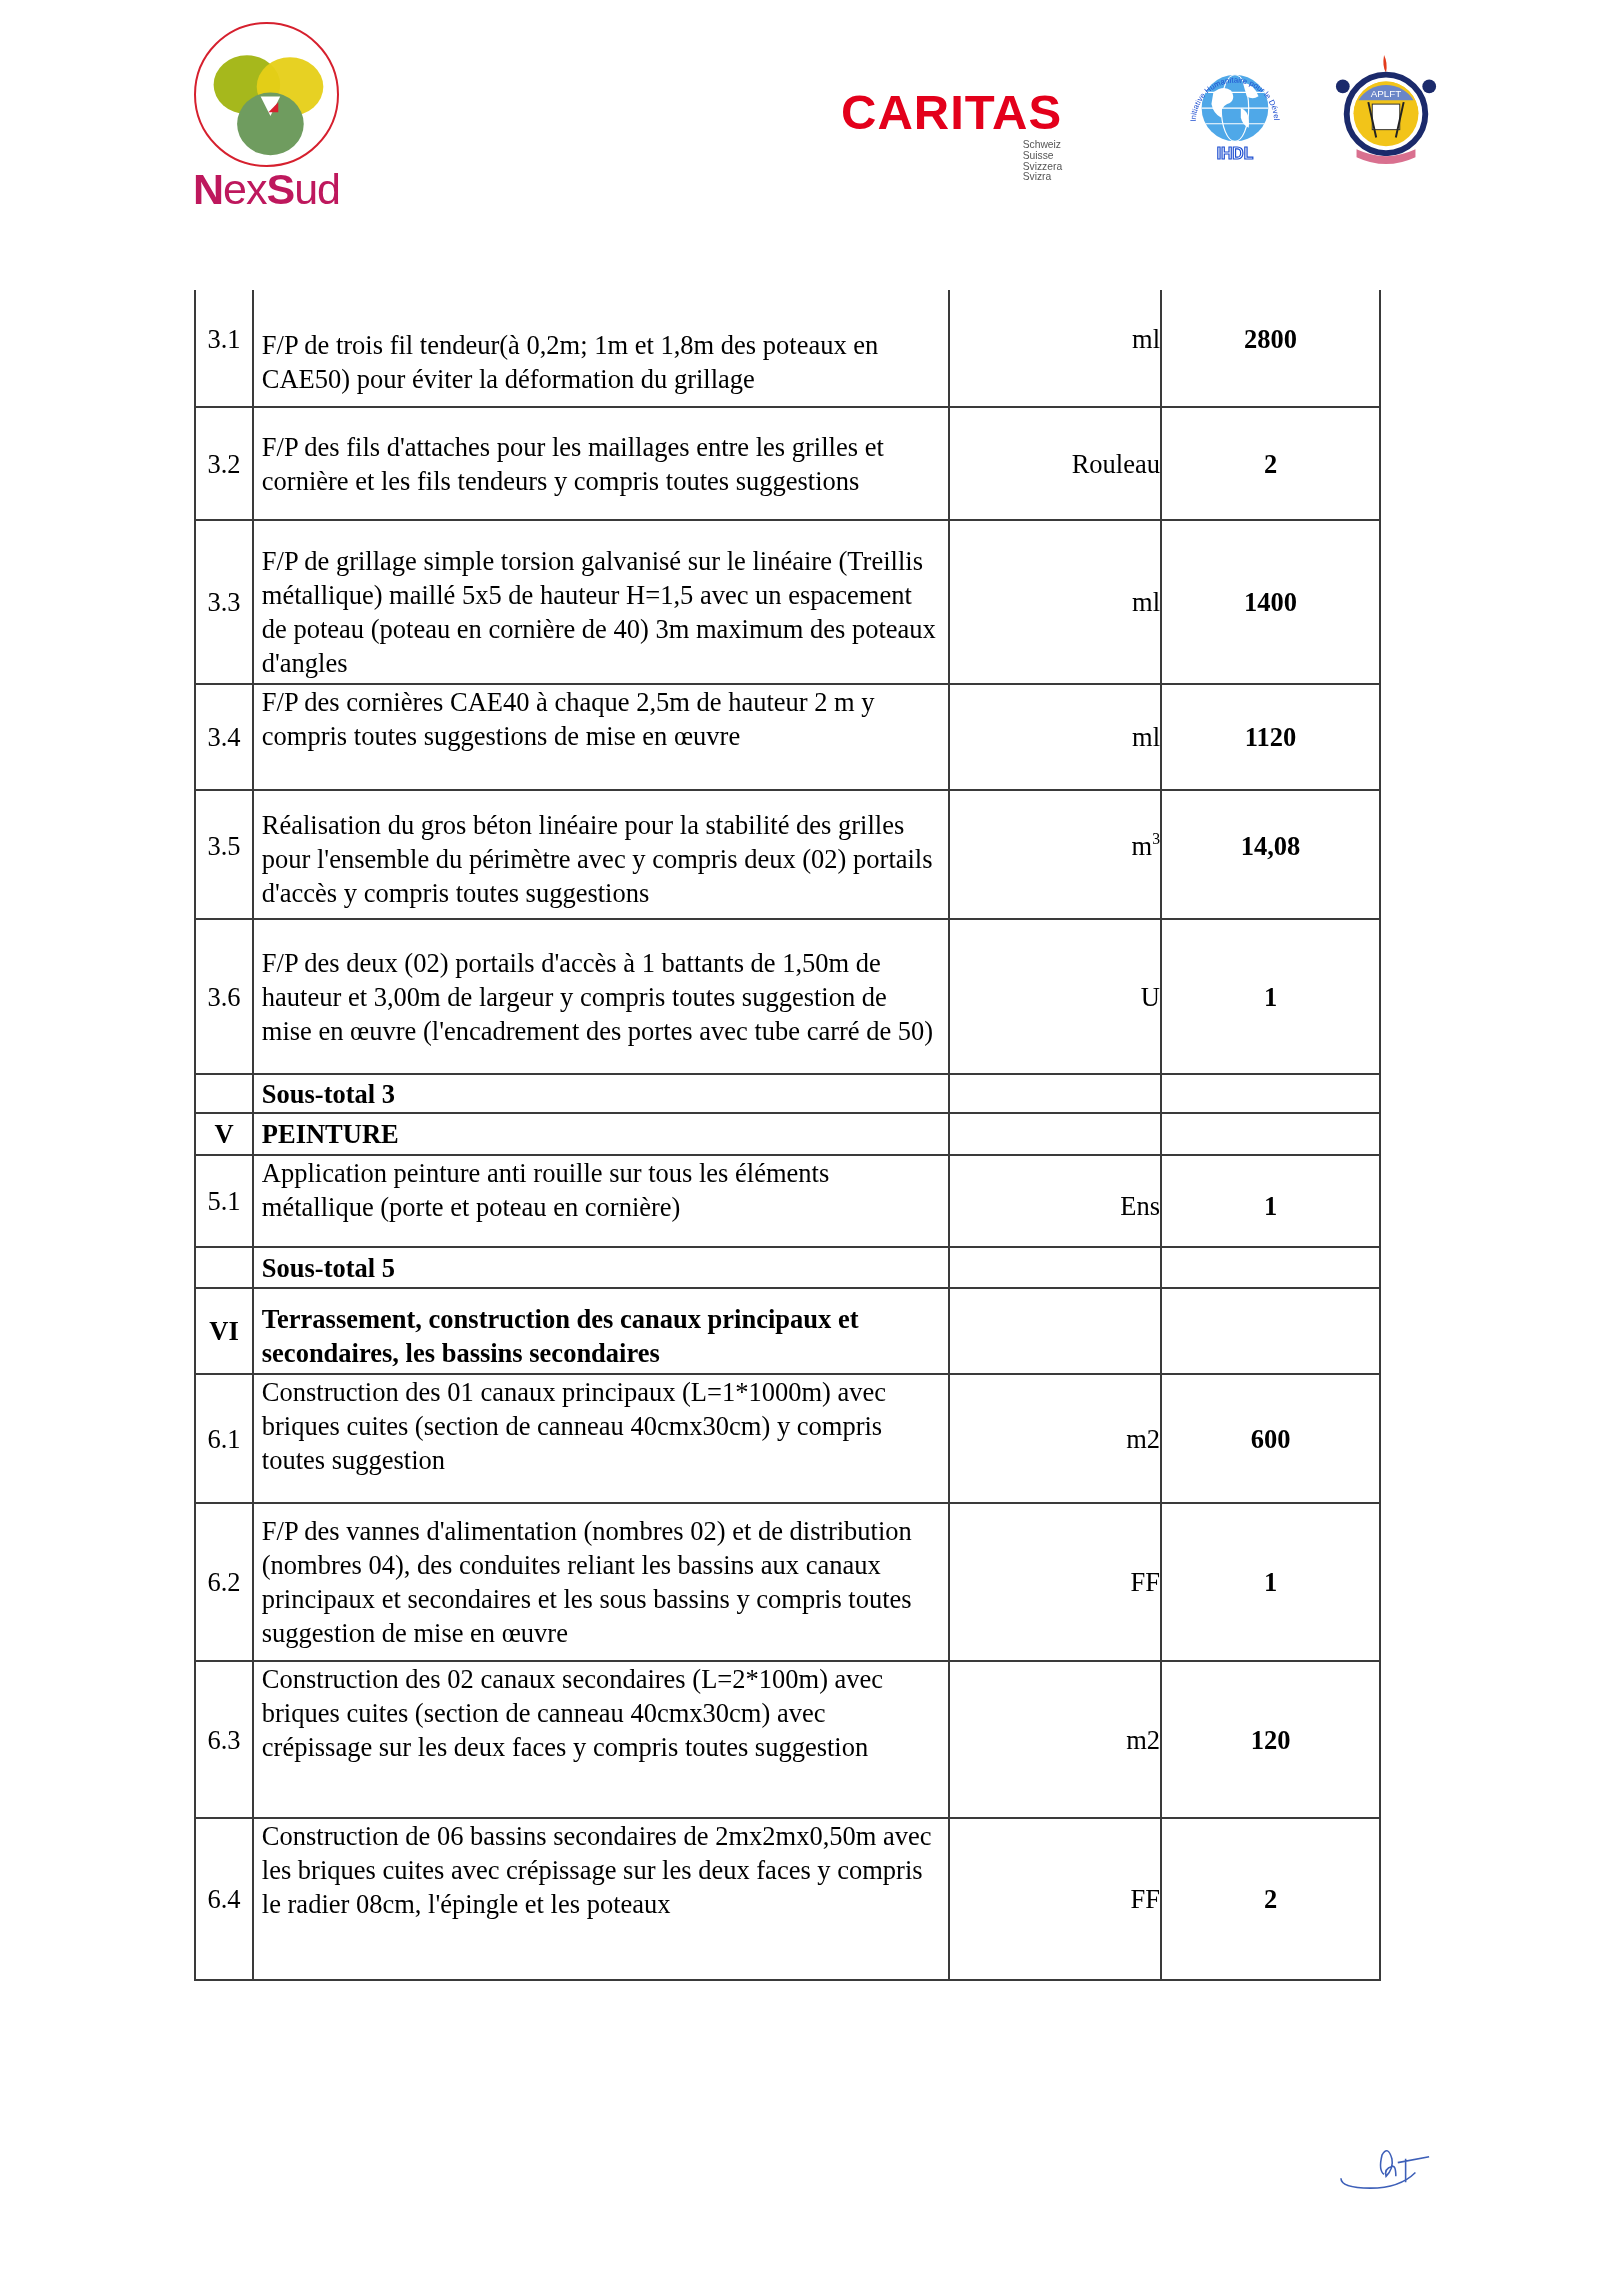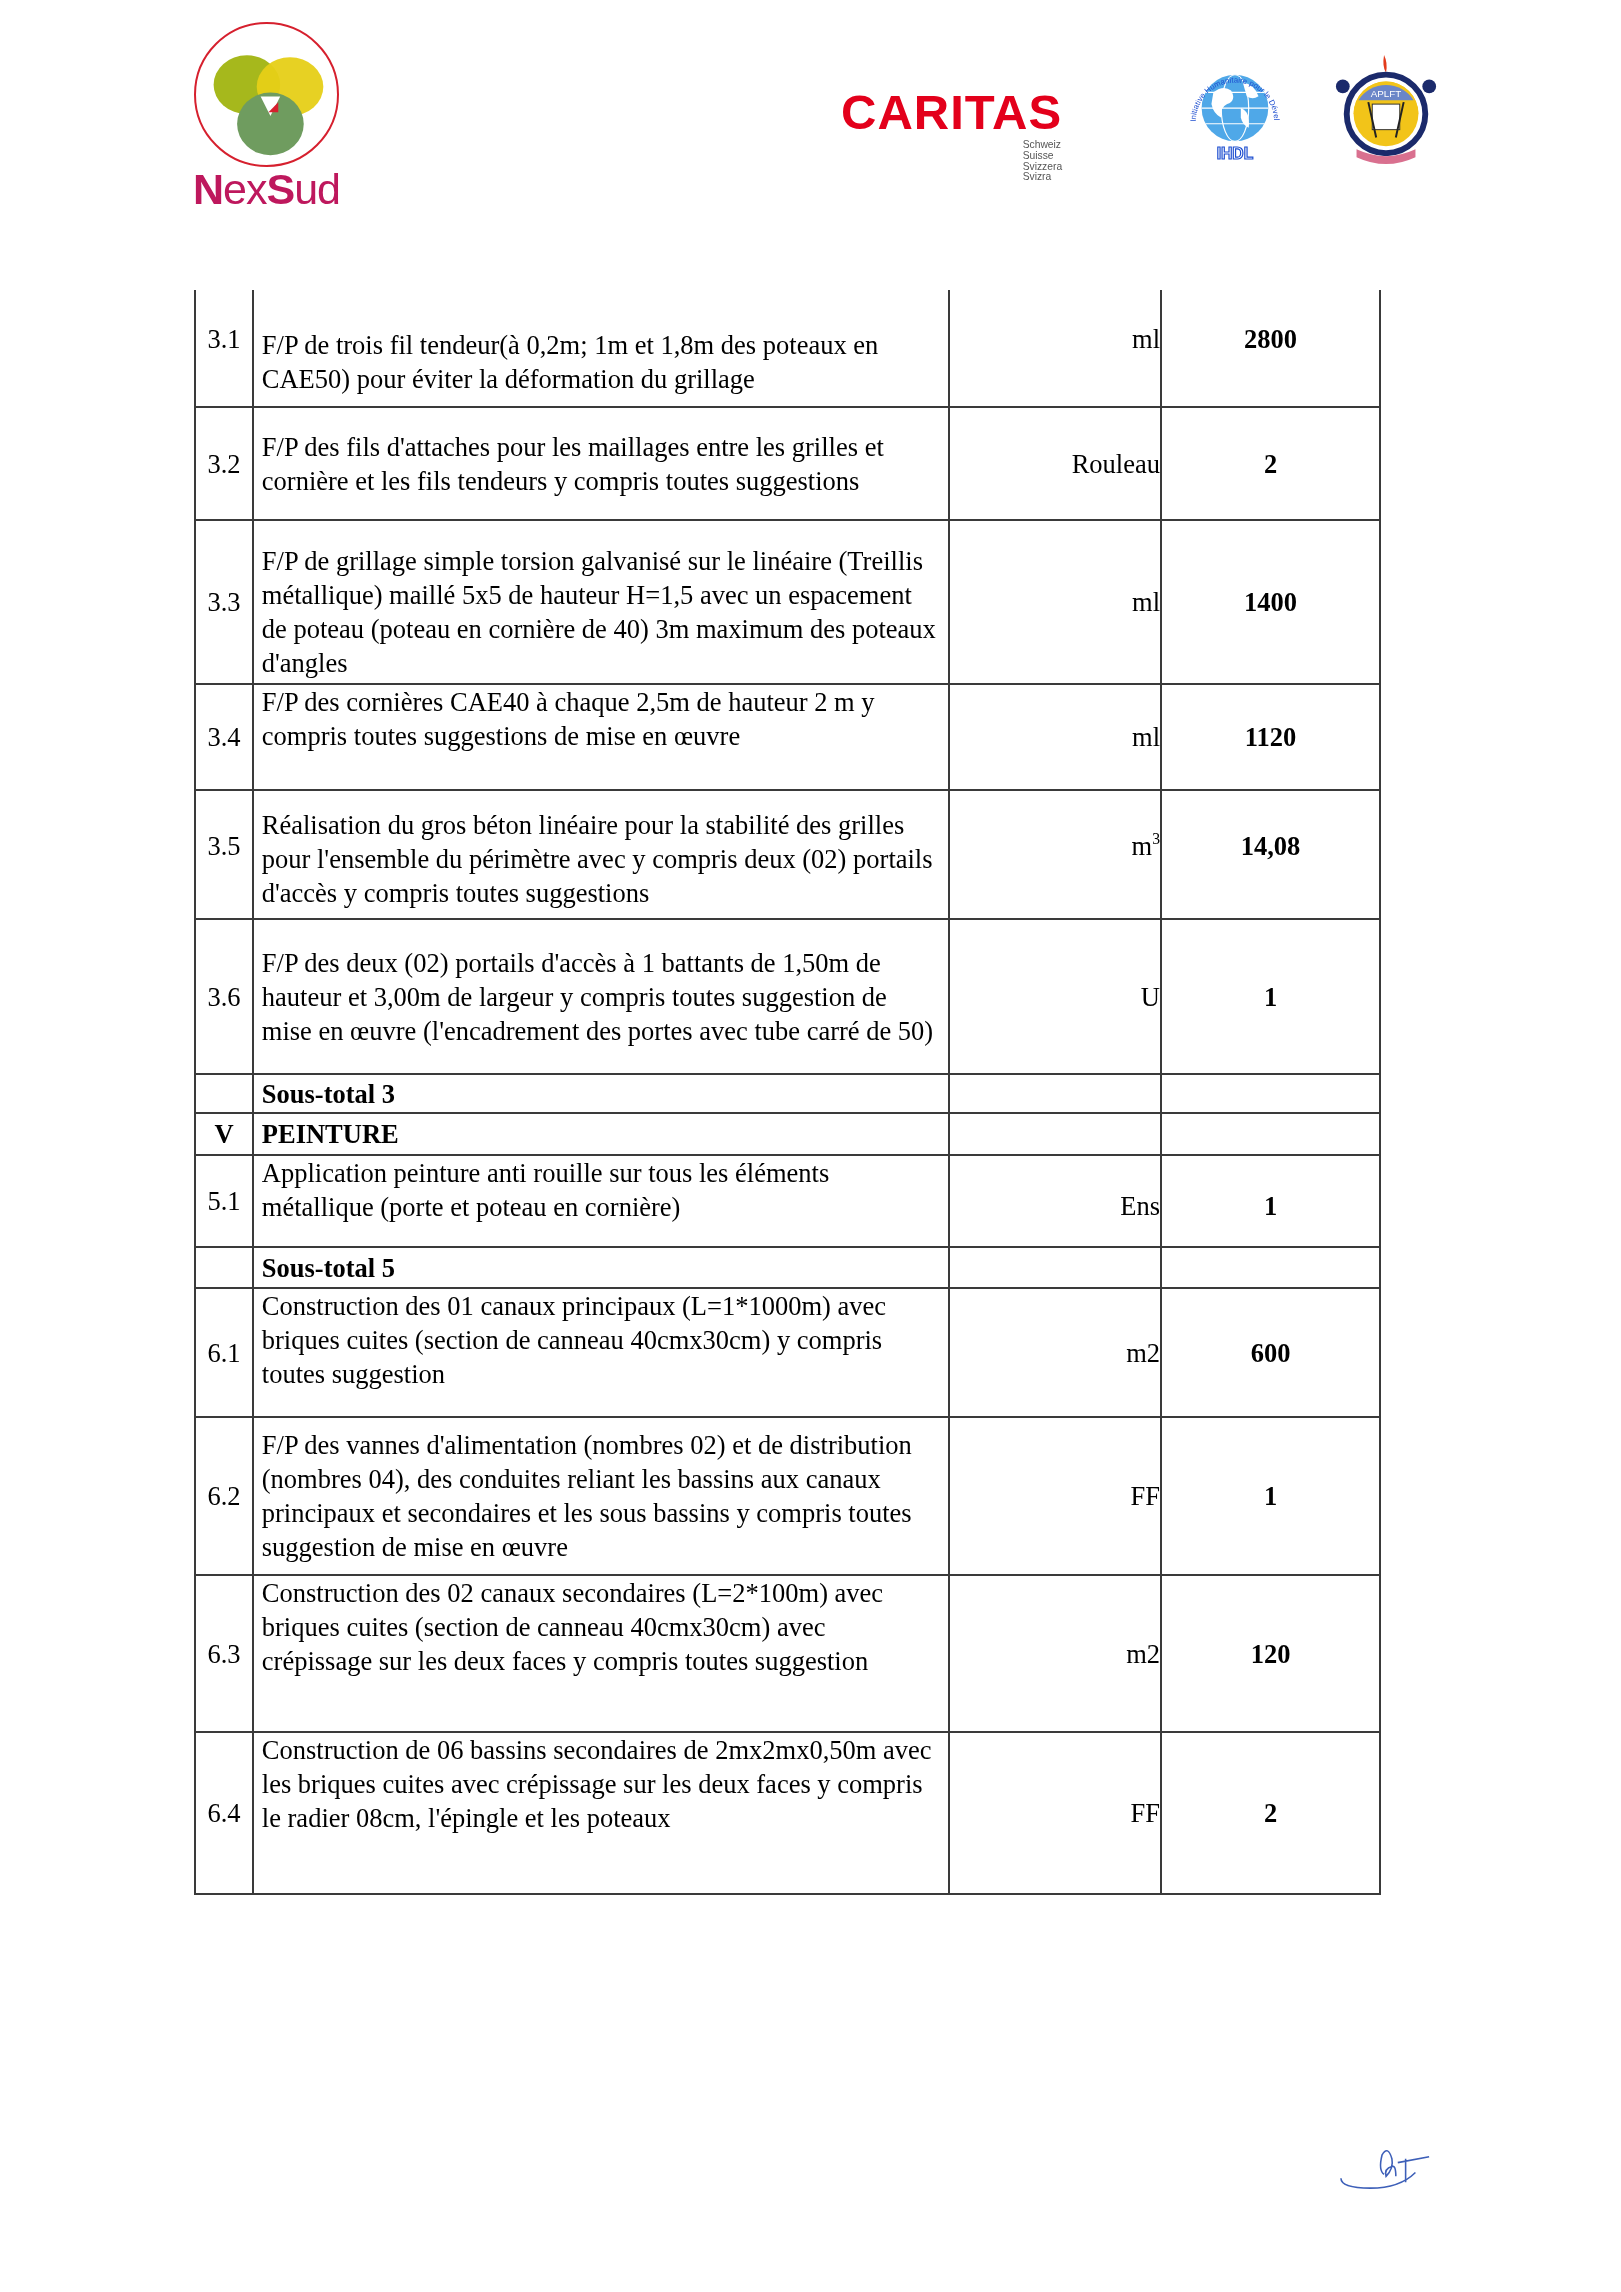--- a/index.html
+++ b/index.html
@@ -153,20 +153,26 @@
       <td class="c-desc" style="vertical-align:top">Application peinture anti rouille sur tous les éléments métallique (porte et poteau en cornière)</td>
       <td class="c-unit" style="padding-top:9.8px !important">Ens</td>
       <td class="c-qty" style="padding-top:9.8px !important">1</td>
     </tr>
     <tr style="height:41px">
       <td class="c-num"></td>
       <td class="c-desc bold">Sous-total 5</td>
       <td class="c-unit"></td>
       <td class="c-qty"></td>
     </tr>
+    <tr style="height:86px">
+      <td class="c-num bold">VI</td>
+      <td class="c-desc bold" style="padding-top:9.8px !important">Terrassement, construction des canaux principaux et secondaires, les bassins secondaires</td>
+      <td class="c-unit"></td>
+      <td class="c-qty"></td>
+    </tr>
     <tr style="height:129px">
       <td class="c-num">6.1</td>
       <td class="c-desc" style="vertical-align:top">Construction des 01 canaux principaux (L=1*1000m) avec briques cuites (section de canneau 40cmx30cm) y compris toutes suggestion</td>
       <td class="c-unit">m2</td>
       <td class="c-qty">600</td>
     </tr>
     <tr style="height:158px">
       <td class="c-num">6.2</td>
       <td class="c-desc">F/P des vannes d'alimentation (nombres 02) et de distribution (nombres 04), des conduites reliant les bassins aux canaux principaux et secondaires et les sous bassins y compris toutes suggestion de mise en œuvre</td>
       <td class="c-unit">FF</td>

